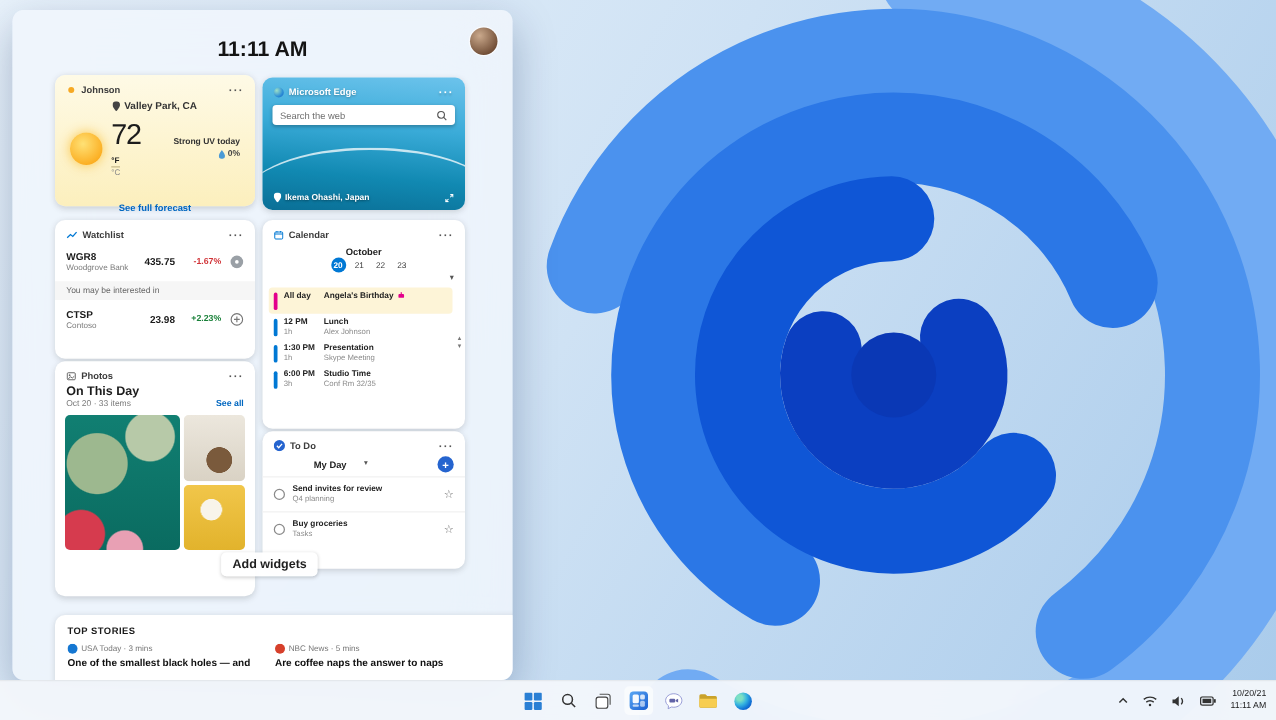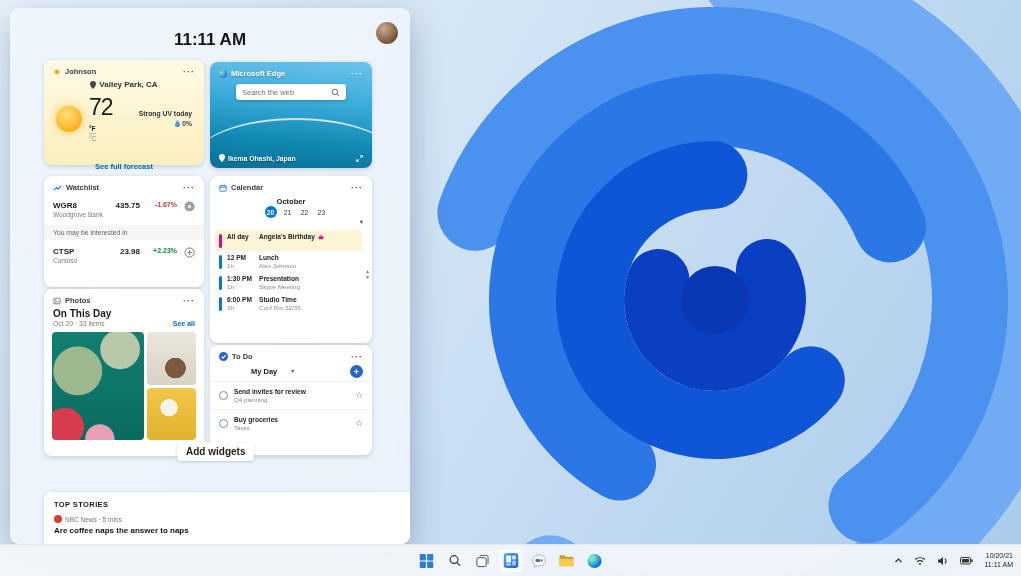--- a/index.html
+++ b/index.html
@@ -44,32 +44,32 @@
   .w-link{text-align:center;font-size:7.5px;font-weight:700;color:#0067c0;margin-top:20px;cursor:pointer;}
 
   
   .edge{left:200px;top:54px;width:162px;height:106px;overflow:hidden;
     background:linear-gradient(185deg,#6cc3ec 0%,#3aabd8 38%,#1189b2 72%,#0a6f96 100%);}
   .edge .card-title,.edge .dots{color:#fff;text-shadow:0 1px 2px rgba(0,0,0,.3);}
   .edge-logo{width:8px;height:8px;border-radius:50%;flex:none;
     background:radial-gradient(circle at 30% 30%,#9be0c8,#2b8dd6 62%,#1b5fc0);}
   .bridge{position:absolute;left:-14px;width:200px;height:80px;top:56px;border-radius:50%;
     border-top:2px solid rgba(255,255,255,.75);}
-  .edge-search{margin:4px 26px 0;background:#fff;border-radius:3px;height:16px;
+  .edge-search{margin:4px 8px 0;background:#fff;border-radius:3px;height:16px;
     display:flex;align-items:center;padding:0 6px;box-shadow:0 1px 3px rgba(0,0,0,.25);position:relative;z-index:1;}
   .edge-search input{border:none;outline:none;flex:1;font-size:7.5px;color:#333;background:transparent;
     font-family:inherit;min-width:0;}
   .edge-search input::placeholder{color:#6e6e6e;}
   .edge-caption{position:absolute;bottom:6px;left:9px;right:9px;display:flex;align-items:center;gap:3px;
     color:#fff;font-size:6.8px;font-weight:700;text-shadow:0 1px 2px rgba(0,0,0,.45);}
   .expand-ico{margin-left:auto;cursor:pointer;display:flex;}
 
   
   .watchlist{left:34px;top:168px;width:160px;height:111px;}
-  .stock-row{display:flex;align-items:flex-start;padding:7px 9px;gap:7px;cursor:pointer;}
+  .stock-row{display:flex;align-items:center;padding:7px 9px;gap:7px;cursor:pointer;}
   .stock-id{min-width:46px;}
   .stock-sym{font-size:8px;font-weight:700;color:#1b1b1b;}
   .stock-name{font-size:6.5px;color:#7a7a7a;margin-top:1px;}
   .stock-price{font-size:8px;font-weight:700;color:#1b1b1b;margin-left:auto;}
   .stock-chg{font-size:7px;font-weight:700;width:30px;text-align:right;}
   .chg-down{color:#d13438;}
   .chg-up{color:#188038;}
   .stock-ico{display:flex;flex:none;}
   .suggest{background:#f6f6f6;padding:4px 9px;font-size:6.8px;color:#666;}
 
@@ -89,21 +89,21 @@
   .bar-pink{background:#e3008c;}
   .bar-blue{background:#0078d4;}
   .evt-time{width:27px;flex:none;}
   .tt{font-size:6.6px;font-weight:700;color:#222;white-space:nowrap;}
   .ts{font-size:6.2px;color:#8a8a8a;margin-top:1px;white-space:nowrap;}
   .bday-ico{display:inline-flex;margin-left:3px;vertical-align:middle;}
   .cal-scroll{position:absolute;right:3px;top:92px;display:flex;flex-direction:column;align-items:center;
     color:#777;font-size:5.5px;line-height:6px;cursor:pointer;}
 
   
-  .photos{left:34px;top:281px;width:160px;height:167px;overflow:hidden;}
+  .photos{left:34px;top:281px;width:160px;height:188px;overflow:hidden;}
   .ph-heading{font-size:10px;font-weight:700;color:#1b1b1b;padding:1px 9px 0;}
   .ph-subrow{display:flex;align-items:center;padding:1px 9px;}
   .ph-sub{font-size:6.8px;color:#7a7a7a;}
   .ph-seeall{margin-left:auto;font-size:7px;font-weight:700;color:#0067c0;cursor:pointer;}
   .collage{display:grid;grid-template-columns:92px 1fr;grid-template-rows:1fr 1fr;gap:3px;
     padding:4px 8px 8px;height:120px;}
   .tile{border-radius:4px;cursor:pointer;}
   .tile-main{grid-row:1/3;
     background:
       radial-gradient(circle at 74% 16%, #b7c9a8 0 17%, transparent 18%),
@@ -419,20 +419,27 @@
       </div>
     </section>
 
     <button class="add-widgets">Add widgets</button>
 
     <section class="card stories">
       <div class="stories-header">TOP STORIES</div>
       <div class="stories-row">
         <div class="story">
           <div class="story-src">
+            <span class="src-ico src-blue"></span>
+            <span>USA Today · 3 mins</span>
+          </div>
+          <div class="story-headline">One of the smallest black holes — and</div>
+        </div>
+        <div class="story">
+          <div class="story-src">
             <span class="src-ico src-red"></span>
             <span>NBC News · 5 mins</span>
           </div>
           <div class="story-headline">Are coffee naps the answer to naps</div>
         </div>
       </div>
     </section>
 
   </div>
 

